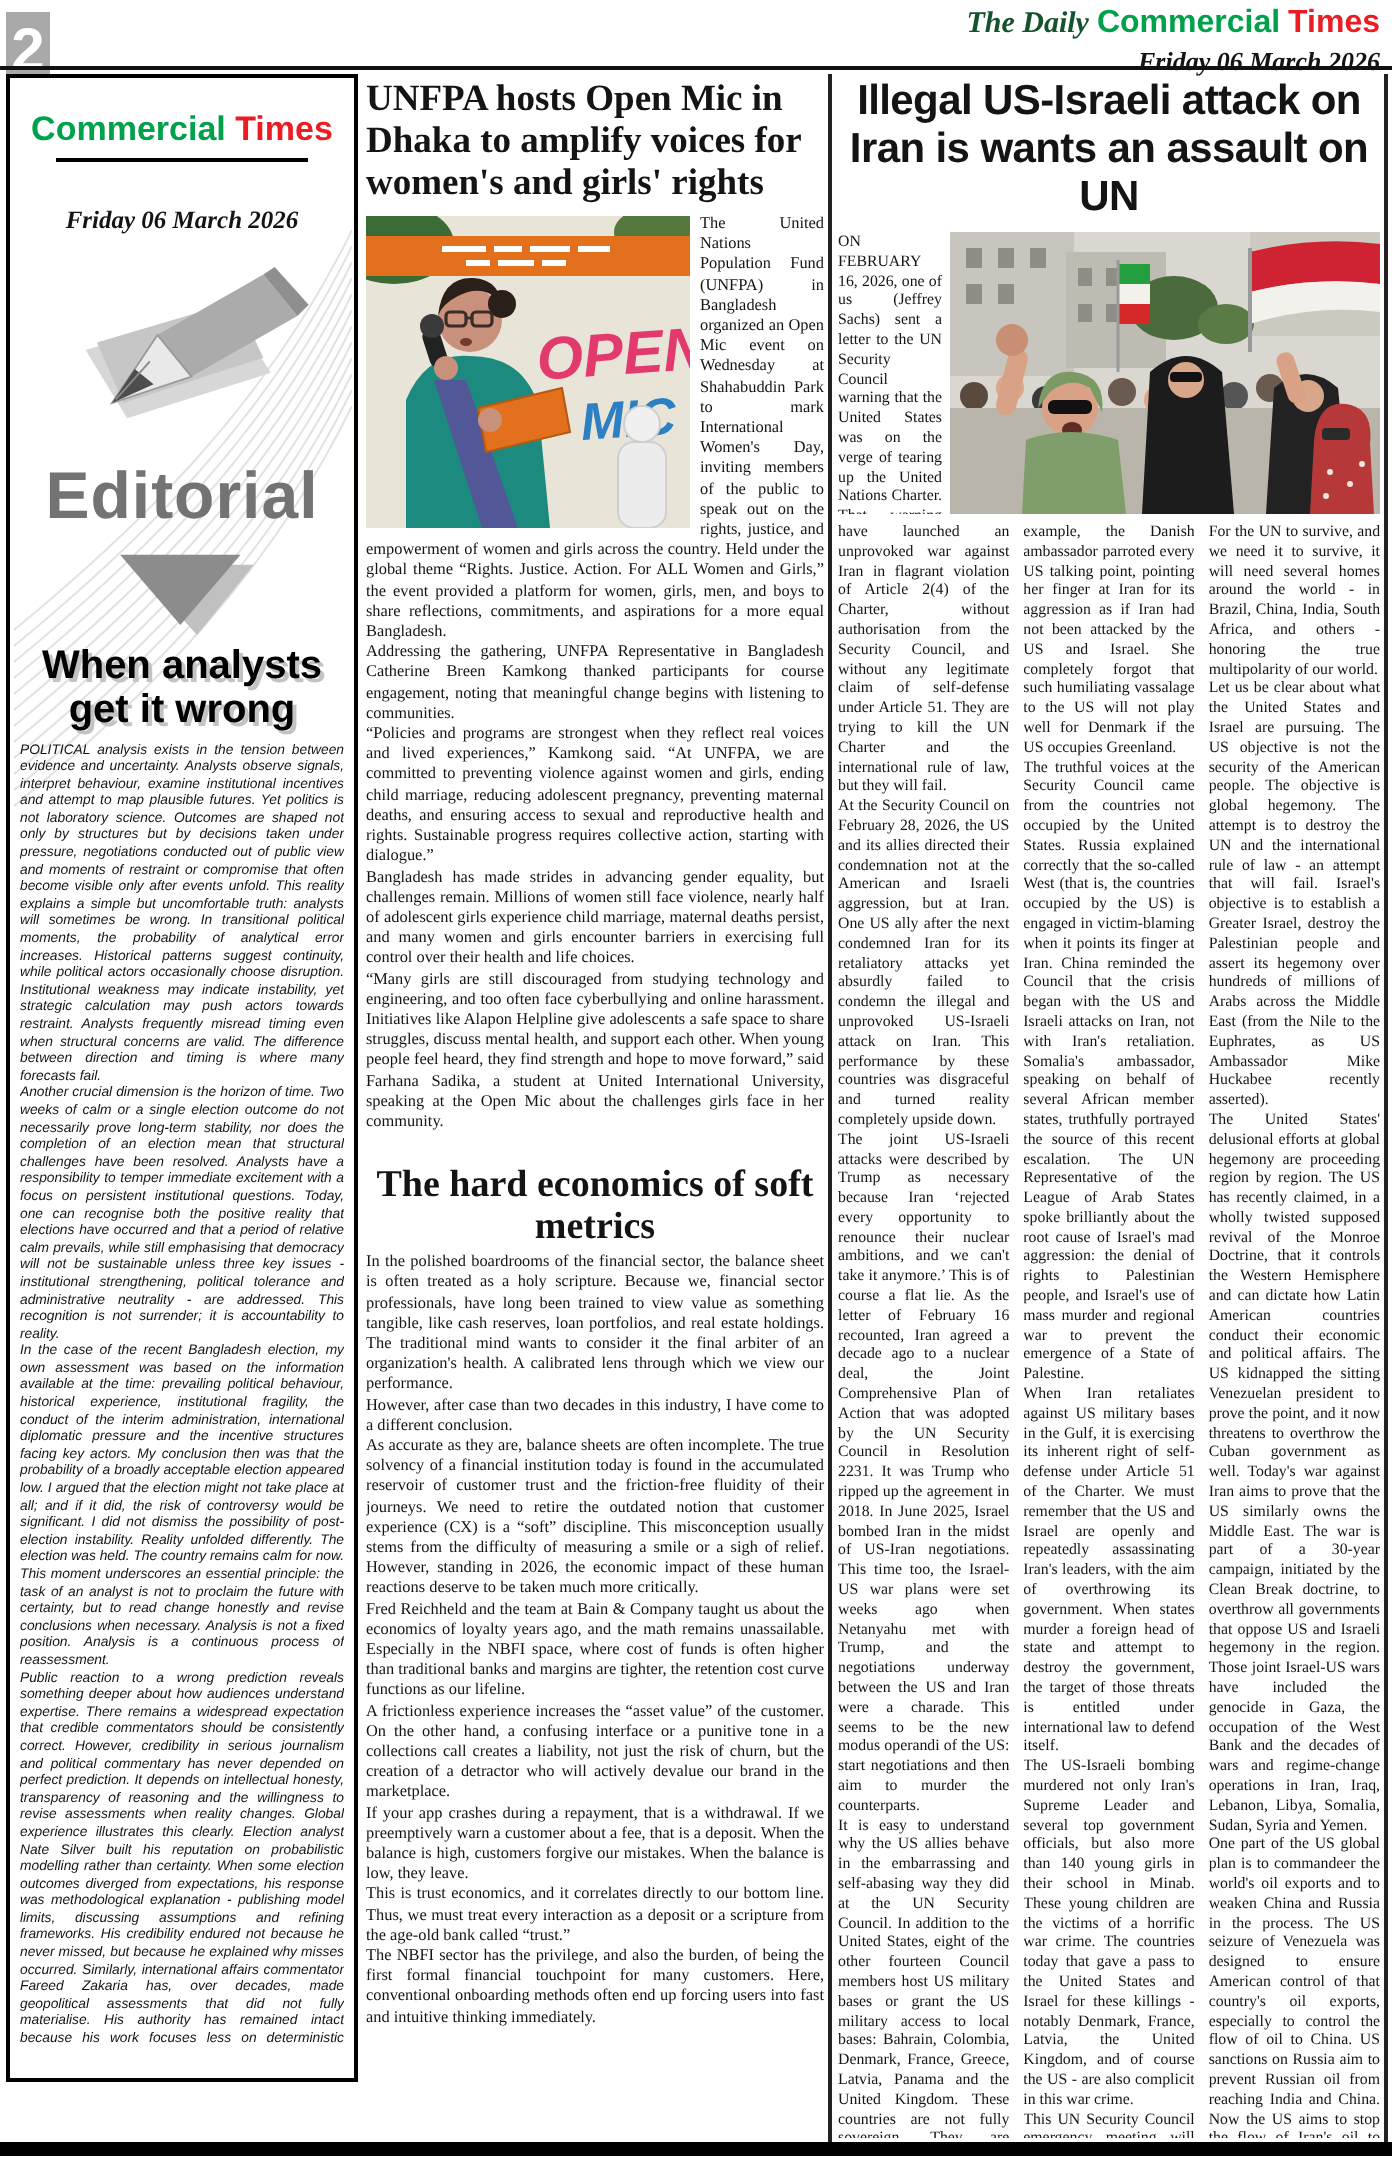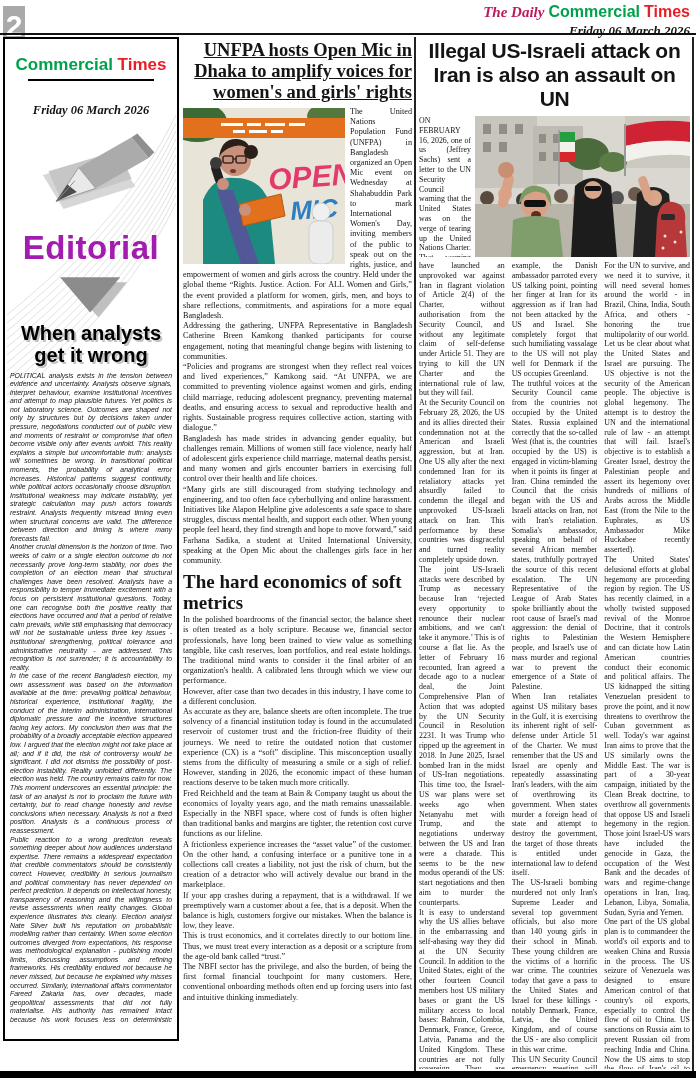--- a/index.html
+++ b/index.html
@@ -4,54 +4,54 @@
 <style>
   html,body{margin:0;padding:0;background:#fff;}
   .page{position:relative;width:696px;height:1083px;background:#fff;overflow:hidden;
         font-family:"Liberation Serif",serif;color:#141414;}
 
   
   .pagenum{position:absolute;left:3px;top:6px;width:22px;height:40px;background:#a9a9a9;
            color:#fff;font:bold 30px/40px "Liberation Sans",sans-serif;text-align:center;}
   .masthead{position:absolute;right:6px;top:3px;text-align:right;}
   .mast-title{white-space:nowrap;}
-  .mast-daily{font:bold italic 15px "Liberation Serif",serif;color:#be185d;}
+  .mast-daily{font:bold italic 15px "Liberation Serif",serif;color:#14532d;}
   .mast-commercial{font:bold 16px "Liberation Sans",sans-serif;color:#00A14B;}
   .mast-times{font:bold 16px "Liberation Sans",sans-serif;color:#EC1C24;}
   .mast-date{font:bold italic 13px "Liberation Serif",serif;margin-top:2px;}
   .header-rule{position:absolute;left:0;top:33px;width:696px;height:2px;background:#111;}
   .bottom-bar{position:absolute;left:0;top:1071px;width:696px;height:7px;background:#000;}
   .divider-mid{position:absolute;left:414px;top:37px;width:2px;height:1034px;background:#222;}
   .right-edge{position:absolute;left:692px;top:37px;width:2px;height:1034px;background:#222;}
 
   
   .sidebar{position:absolute;left:3px;top:37px;width:176px;height:1004px;border:2.5px solid #000;
            box-sizing:border-box;background:#fff;overflow:hidden;}
   .swoosh{position:absolute;left:0;top:70px;width:171px;height:330px;pointer-events:none;}
   .sb-logo{position:relative;text-align:center;margin-top:16px;font:bold 17px "Liberation Sans",sans-serif;}
   .sb-logo .green{color:#00A14B;} .sb-logo .red{color:#EC1C24;}
   .sb-rule{width:126px;height:1.5px;background:#000;margin:4px auto 0;}
   .sb-date{position:relative;text-align:center;margin-top:22px;font:bold italic 12.5px "Liberation Serif",serif;}
   .sb-art{position:relative;text-align:center;margin-top:6px;height:104px;}
-  .sb-editorial{position:relative;text-align:center;color:#a21caf;
+  .sb-editorial{position:relative;text-align:center;color:#737373;
                 font:bold 33px/35px "Liberation Sans",sans-serif;letter-spacing:.5px;margin-top:2px;}
   .sb-tri{position:relative;text-align:center;margin-top:9px;height:46px;}
   .sb-title{position:relative;text-align:center;color:#000000;
             font:bold 20px/22px "Liberation Sans",sans-serif;text-shadow:2px 2px 0 #c3c3c3;margin-top:2px;}
   .sb-body{position:relative;margin:6px 5px 0 5px;font:italic 6.9px/8.6px "Liberation Sans",sans-serif;
            text-align:justify;height:652px;overflow:hidden;}
   .sb-body p{margin:0;}
 
   
   .midcol{position:absolute;left:183px;top:37px;width:229px;height:1032px;overflow:hidden;}
-  .mid-headline{margin:0;padding-top:3px;font:bold 18.5px/21px "Liberation Serif",serif;text-align:right;text-decoration:underline;}
+  .mid-headline{margin:0;padding-top:3px;font:bold 18.5px/21px "Liberation Serif",serif;text-align:left;}
   .mid-body{margin-top:4px;font:8.2px/10.2px "Liberation Serif",serif;text-align:justify;}
   .mid-body p{margin:0;}
   .photo-unfpa{float:left;width:162px;height:156px;margin:1px 5px 2px 0;}
-  .metrics-headline{margin:5px 0 2px;font:bold 19px/21px "Liberation Serif",serif;text-align:left;clear:both;}
+  .metrics-headline{margin:16px 0 2px;font:bold 19px/21px "Liberation Serif",serif;text-align:center;clear:both;}
   .metrics-body{font:8.2px/10.2px "Liberation Serif",serif;text-align:justify;height:470px;overflow:hidden;}
   .metrics-body p{margin:0;}
 
   
   .rightcol{position:absolute;left:419px;top:37px;width:271px;height:1032px;overflow:hidden;}
   .right-headline{margin:0;padding-top:2px;font:bold 21px/24px "Liberation Sans",sans-serif;
                   text-align:center;letter-spacing:-.3px;}
   .iran-row1{display:flex;gap:4px;margin-top:5px;}
   .iran-lead{width:52px;font:7.9px/9.8px "Liberation Serif",serif;text-align:justify;overflow:hidden;height:141px;}
   .photo-iran{width:215px;height:141px;flex:none;}
@@ -192,21 +192,21 @@
         <p>As accurate as they are, balance sheets are often incomplete. The true solvency of a financial institution today is found in the accumulated reservoir of customer trust and the friction-free fluidity of their journeys. We need to retire the outdated notion that customer experience (CX) is a “soft” discipline. This misconception usually stems from the difficulty of measuring a smile or a sigh of relief. However, standing in 2026, the economic impact of these human reactions deserve to be taken much more critically.</p>
         <p>Fred Reichheld and the team at Bain &amp; Company taught us about the economics of loyalty years ago, and the math remains unassailable. Especially in the NBFI space, where cost of funds is often higher than traditional banks and margins are tighter, the retention cost curve functions as our lifeline.</p>
         <p>A frictionless experience increases the “asset value” of the customer. On the other hand, a confusing interface or a punitive tone in a collections call creates a liability, not just the risk of churn, but the creation of a detractor who will actively devalue our brand in the marketplace.</p>
         <p>If your app crashes during a repayment, that is a withdrawal. If we preemptively warn a customer about a fee, that is a deposit. When the balance is high, customers forgive our mistakes. When the balance is low, they leave.</p>
         <p>This is trust economics, and it correlates directly to our bottom line. Thus, we must treat every interaction as a deposit or a scripture from the age-old bank called “trust.”</p>
         <p>The NBFI sector has the privilege, and also the burden, of being the first formal financial touchpoint for many customers. Here, conventional onboarding methods often end up forcing users into fast and intuitive thinking immediately.</p>
       </div>
   </section>
 
   <section class="rightcol">
-    <h1 class="right-headline">Illegal US-Israeli attack on Iran is also an assault on UN</h1>
+    <h1 class="right-headline">Illegal US-Israeli attack on Iran is wants an assault on UN</h1>
 
     <div class="iran-row1">
       <div class="iran-lead">ON FEBRUARY 16, 2026, one of us (Jeffrey Sachs) sent a letter to the UN Security Council warning that the United States was on the verge of tearing up the United Nations Charter. That warning has now come to pass. The United States and Israel</div>
       <div class="photo-iran">
         <svg viewBox="0 0 215 141" width="215" height="141" aria-hidden="true">
           <rect width="215" height="141" fill="#d9d7d0"></rect>
           <rect x="0" y="0" width="62" height="72" fill="#c7c5be"></rect>
           <rect x="58" y="10" width="50" height="58" fill="#bdbbb2"></rect>
           <rect x="150" y="0" width="65" height="52" fill="#ccc9c0"></rect>
           <g fill="#8f8d86">

